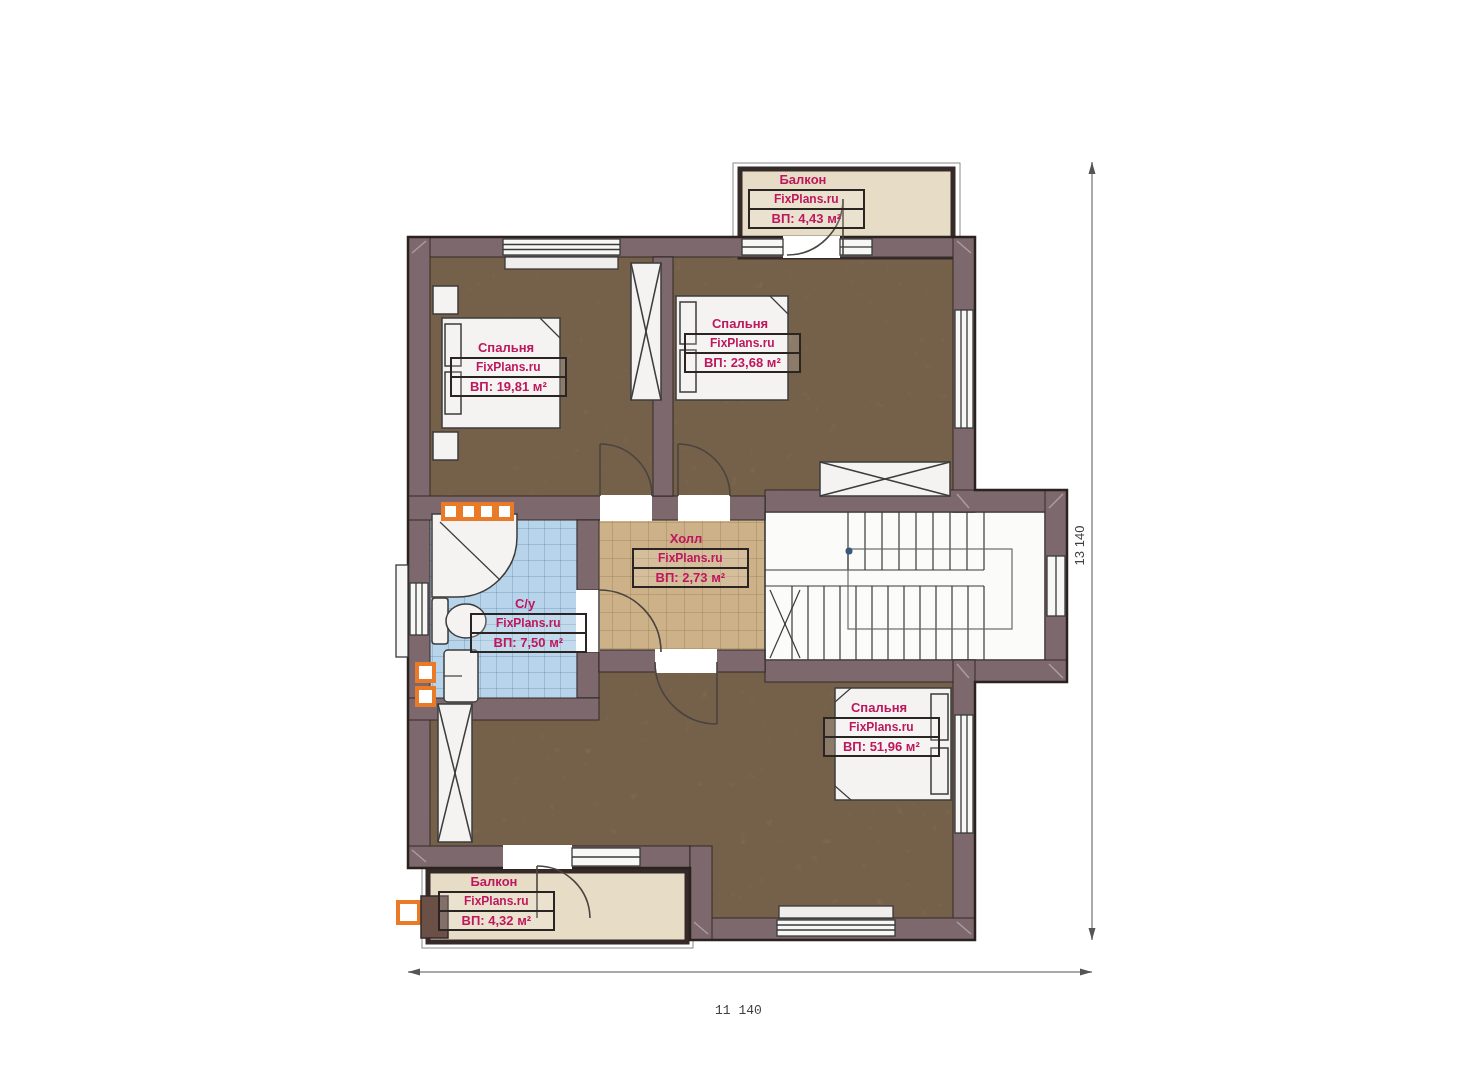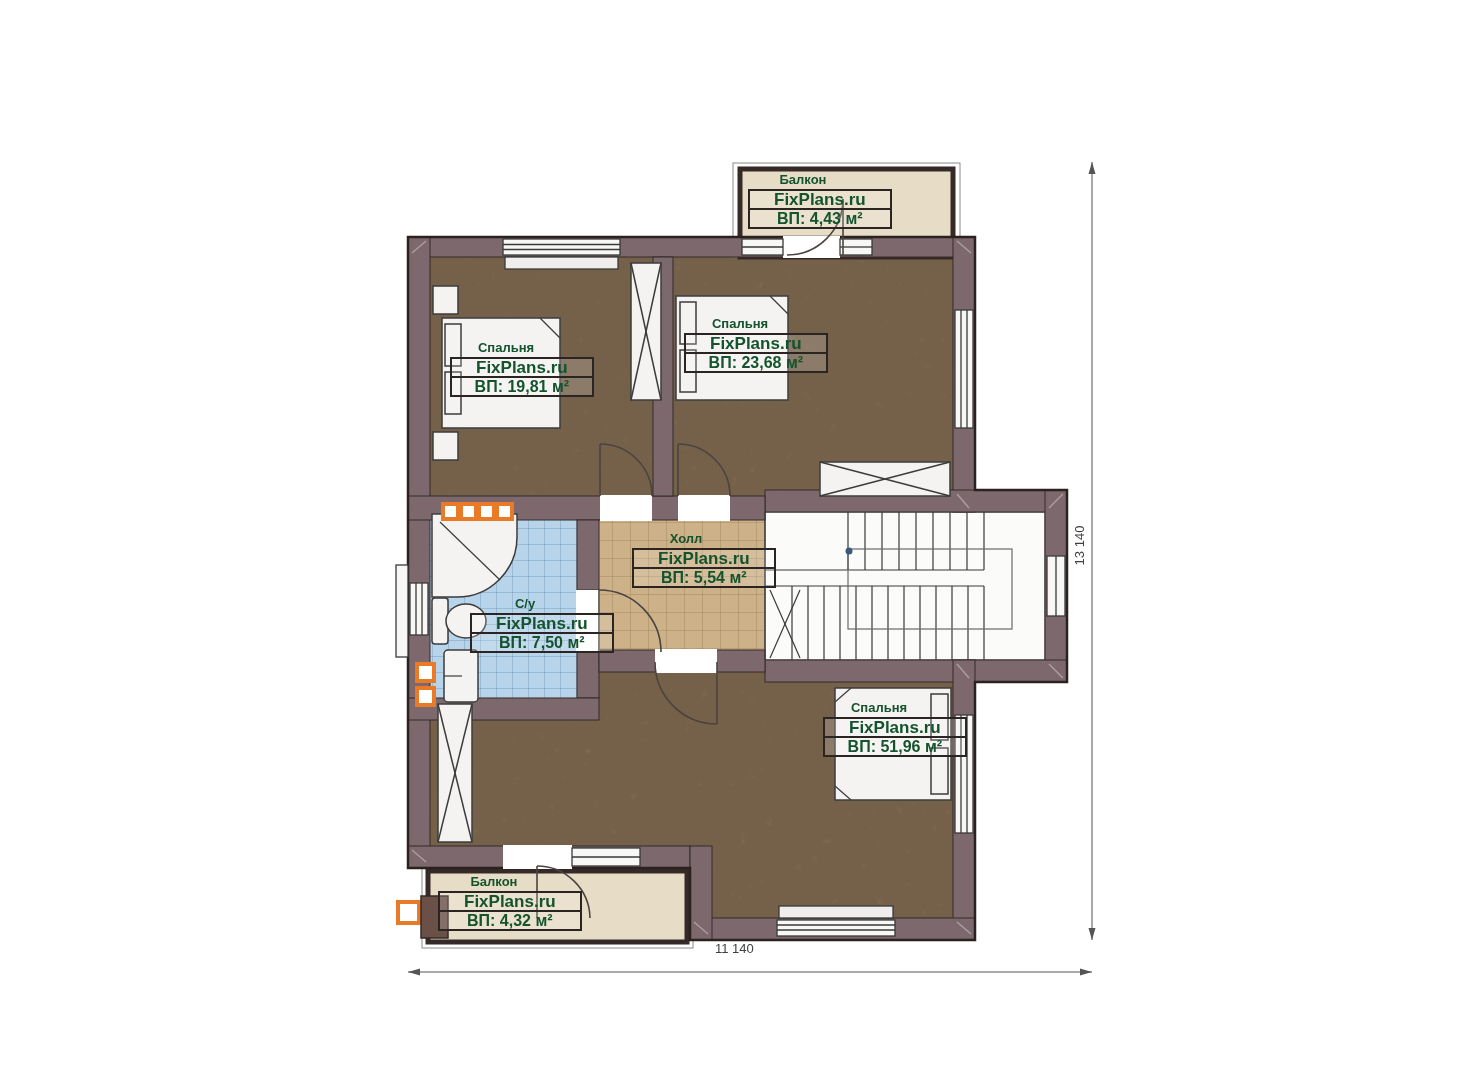--- a/index.html
+++ b/index.html
@@ -1,23 +1,23 @@
 <!DOCTYPE html>
 <html><head>
 <meta charset="utf-8">
 <style>
   html,body{margin:0;padding:0;background:#ffffff;}
   #stage{position:relative;width:1473px;height:1080px;background:#ffffff;overflow:hidden;
          font-family:"Liberation Sans",sans-serif;}
   #plan-svg{position:absolute;left:0;top:0;}
-  .room-label{position:absolute;text-align:center;color:#14532d;
+  .room-label{position:absolute;text-align:center;color:#be185d;
               font-family:"Liberation Sans",sans-serif;font-size:13px;font-weight:700;line-height:15px;}
   .room-box{display:inline-block;border:2px solid #2a2422;margin-top:2px;background:rgba(252,251,248,0.18);}
-  .room-brand{padding:0 24px;border-bottom:2px solid #2a2422;font-size:17px;font-weight:700;line-height:17px;white-space:nowrap;}
-  .room-area{padding:0 1px;font-size:16px;font-weight:700;line-height:17px;white-space:nowrap;}
+  .room-brand{padding:0 24px;border-bottom:2px solid #2a2422;font-size:12px;font-weight:700;line-height:17px;white-space:nowrap;}
+  .room-area{padding:0 1px;font-size:13px;font-weight:700;line-height:17px;white-space:nowrap;}
   .dim-label{position:absolute;color:#3f3f3f;font-size:13px;font-weight:400;}
   .dim-right{transform:rotate(-90deg);transform-origin:center center;}
 </style>
 </head>
 <body>
 
 <div id="stage">
 
 <svg id="plan-svg" width="1473" height="1080" viewBox="0 0 1473 1080" xmlns="http://www.w3.org/2000/svg">
   <defs>
@@ -308,21 +308,21 @@
   <div class="room-box">
     <div class="room-brand">FixPlans.ru</div>
     <div class="room-area">ВП: 23,68 м²</div>
   </div>
 </div>
 
 <div class="room-label" style="left:632px;top:531px;width:108px">
   <div class="room-name">Холл</div>
   <div class="room-box">
     <div class="room-brand">FixPlans.ru</div>
-    <div class="room-area">ВП: 5,54 м²</div>
+    <div class="room-area">ВП: 2,73 м²</div>
   </div>
 </div>
 
 <div class="room-label" style="left:470px;top:596px;width:110px">
   <div class="room-name">С/у</div>
   <div class="room-box">
     <div class="room-brand">FixPlans.ru</div>
     <div class="room-area">ВП: 7,50 м²</div>
   </div>
 </div>
@@ -344,16 +344,16 @@
 </div>
 
 <div class="room-label" style="left:438px;top:874px;width:112px">
   <div class="room-name">Балкон</div>
   <div class="room-box">
     <div class="room-brand">FixPlans.ru</div>
     <div class="room-area">ВП: 4,32 м²</div>
   </div>
 </div>
 
-<div class="dim-label" style="left:715px;top:941px;">11 140</div>
+<div class="dim-label" style="left:715px;top:1003px;font-family:Liberation Mono, monospace;">11 140</div>
 <div class="dim-label dim-right" style="left:1060px;top:538px;">13 140</div>
 
 </div>
 
 </body></html>

